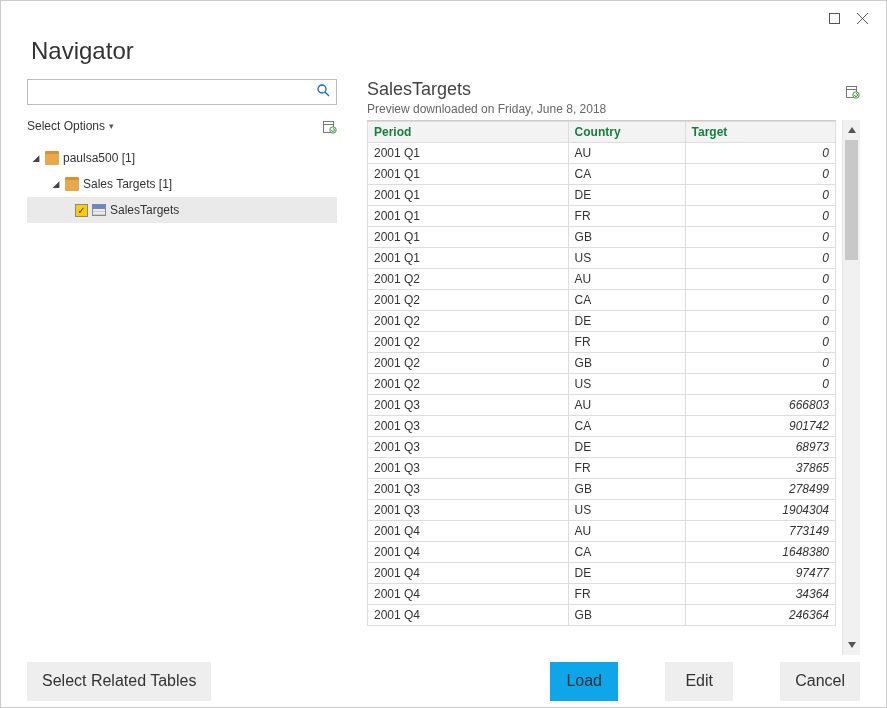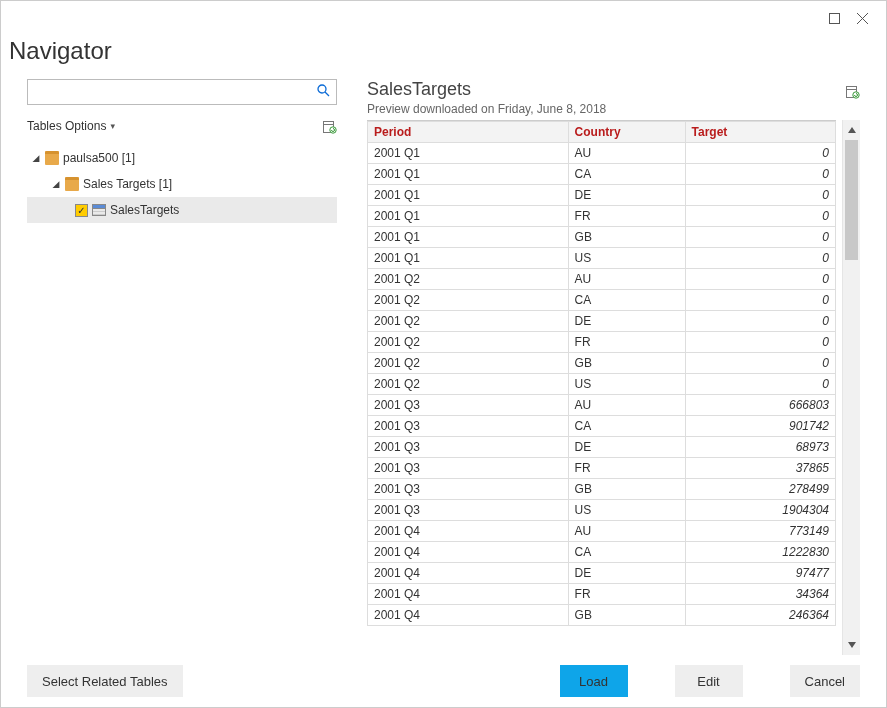--- a/index.html
+++ b/index.html
@@ -25,21 +25,21 @@
     justify-content: flex-end;
     padding: 6px 10px 0 0;
   }
   .titlebar .win-btn {
     width: 28px; height: 22px;
     display:flex; align-items:center; justify-content:center;
     color:#555;
     font-size: 13px;
   }
   .header {
-    padding: 0 26px 4px 8px;
+    padding: 0 26px 4px 30px;
   }
   .header h1 {
     margin: 0 0 10px 0;
     font-weight: 300;
     font-size: 24px;
     color: #333;
   }
   .body {
     display: flex;
     flex: 1;
@@ -168,21 +168,21 @@
     padding: 3px 6px;
     height: 20px;
     font-size: 12px;
     text-align:left;
     white-space: nowrap;
     overflow:hidden;
   }
   table.grid th {
     background:#f3f3f3;
     font-weight: 600;
-    color:#b91c1c;
+    color:#15803d;
   }
   table.grid td.num {
     text-align:right;
     font-style: italic;
   }
   .col-period { width: 120px; }
   .col-country { width: 70px; }
   .col-target { width: 90px; }
 
   .vscroll {
@@ -207,27 +207,27 @@
 
   .footer {
     height: 52px;
     border-top: none;
     display:flex;
     align-items:center;
     padding: 0 26px;
   }
   .footer .spacer { flex:1; }
   .btn {
-    height: 32px;
+    height: 39px;
     min-width: 68px;
     padding: 0 14px;
     border:1px solid transparent;
     background:#f0f0f0;
     color:#333;
-    font-size:13px;
+    font-size:16px;
     display:flex; align-items:center; justify-content:center;
     margin-left: 10px;
   }
   .btn.light { background:#eee;margin-left:47px; }
   .btn.primary { background:#0ea5e9; }
   .btn.related { min-width: 140px; margin-left:0; }
 </style>
 </head>
 <body>
 
@@ -260,21 +260,21 @@
         <span class="mag">
           <svg width="13" height="13" viewBox="0 0 13 13">
               <circle cx="5" cy="5" r="4" fill="none" stroke="#0a6ad6" stroke-width="1.3"></circle>
               <line x1="8" y1="8" x2="12" y2="12" stroke="#0a6ad6" stroke-width="1.3"></line>
             </svg>
         </span>
       </div>
 
       <div class="options-row">
         <div class="label">
-          <span>Tables Options</span>
+          <span>Select Options</span>
           <span class="caret-down">▾</span>
         </div>
         <div class="refresh-icon">
           <svg width="15" height="15" viewBox="0 0 15 15">
             <rect x="1.5" y="2.5" width="10" height="11" fill="none" stroke="#777"></rect>
             <line x1="1.5" y1="5.5" x2="11.5" y2="5.5" stroke="#777"></line>
             <circle cx="11" cy="11" r="3.2" fill="#fff" stroke="#3a9a3a" stroke-width="1"></circle>
             <path d="M9.5 11 a1.5 1.5 0 1 0 1.5 -1.5" fill="none" stroke="#3a9a3a" stroke-width="1"></path>
           </svg>
         </div>
@@ -423,21 +423,21 @@
                   <td class="num">1904304</td>
                 </tr>
                 <tr>
                   <td>2001 Q4</td>
                   <td>AU</td>
                   <td class="num">773149</td>
                 </tr>
                 <tr>
                   <td>2001 Q4</td>
                   <td>CA</td>
-                  <td class="num">1222830</td>
+                  <td class="num">1648380</td>
                 </tr>
                 <tr>
                   <td>2001 Q4</td>
                   <td>DE</td>
                   <td class="num">97477</td>
                 </tr>
                 <tr>
                   <td>2001 Q4</td>
                   <td>FR</td>
                   <td class="num">34364</td>

